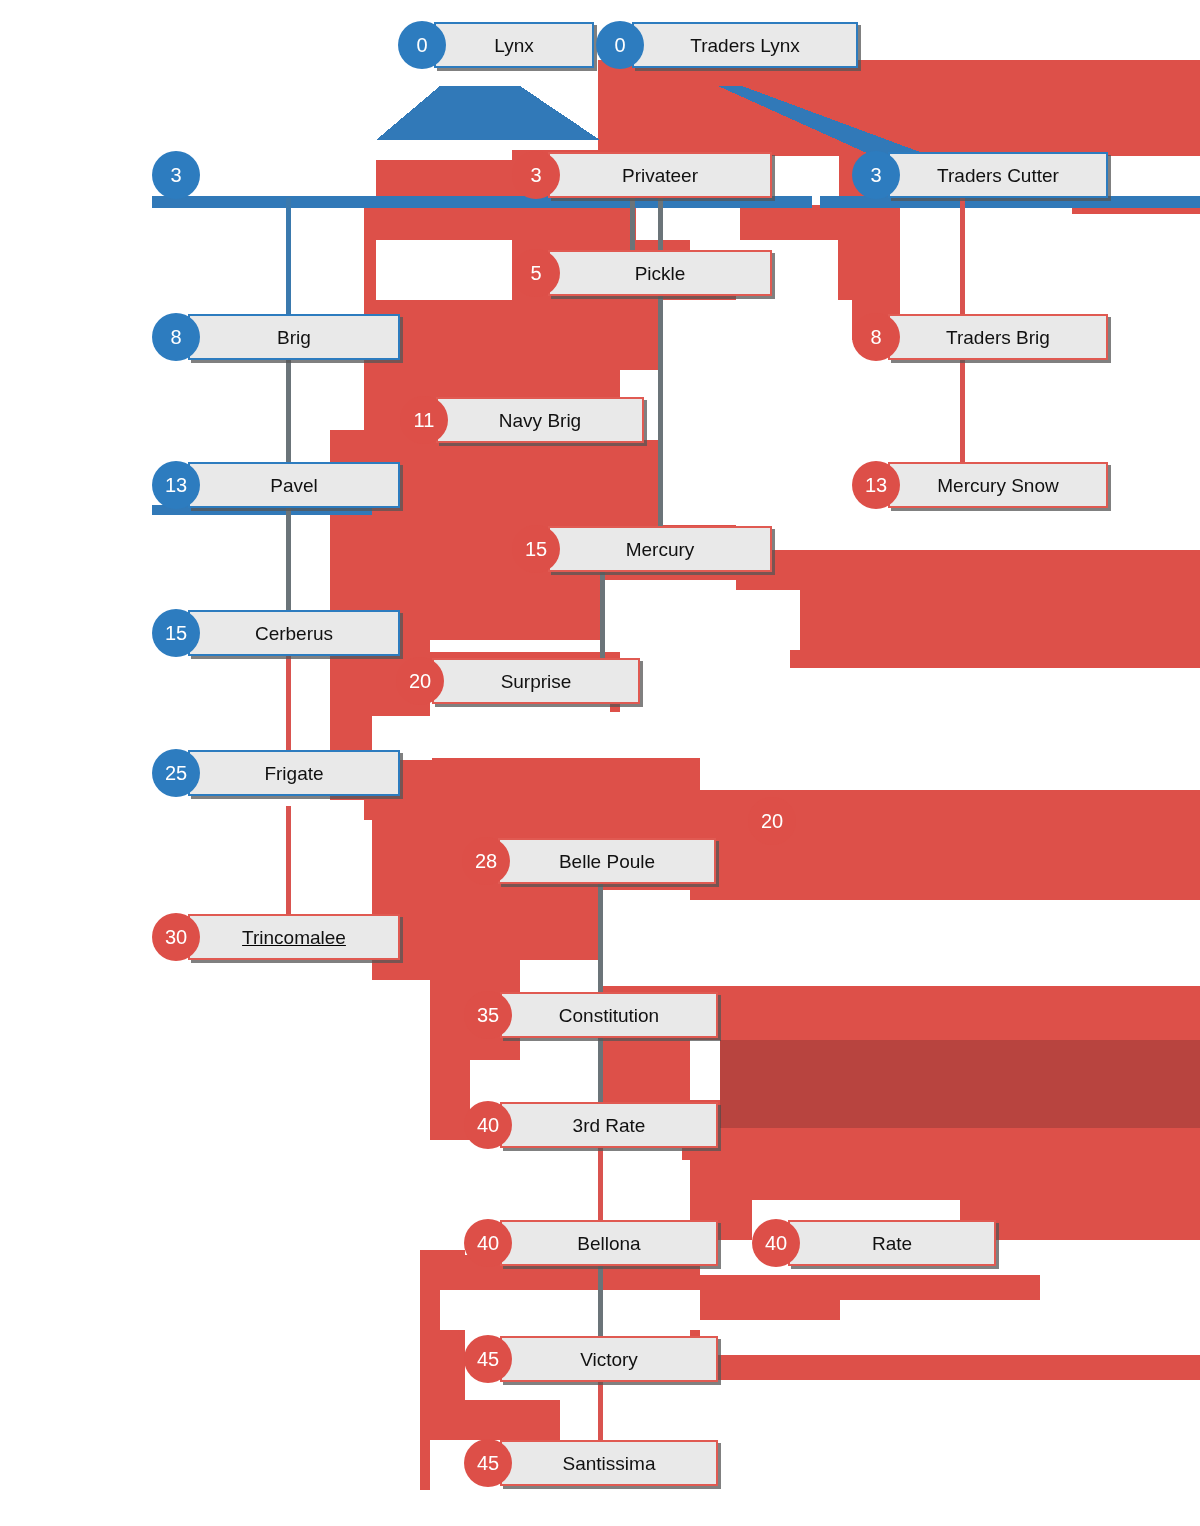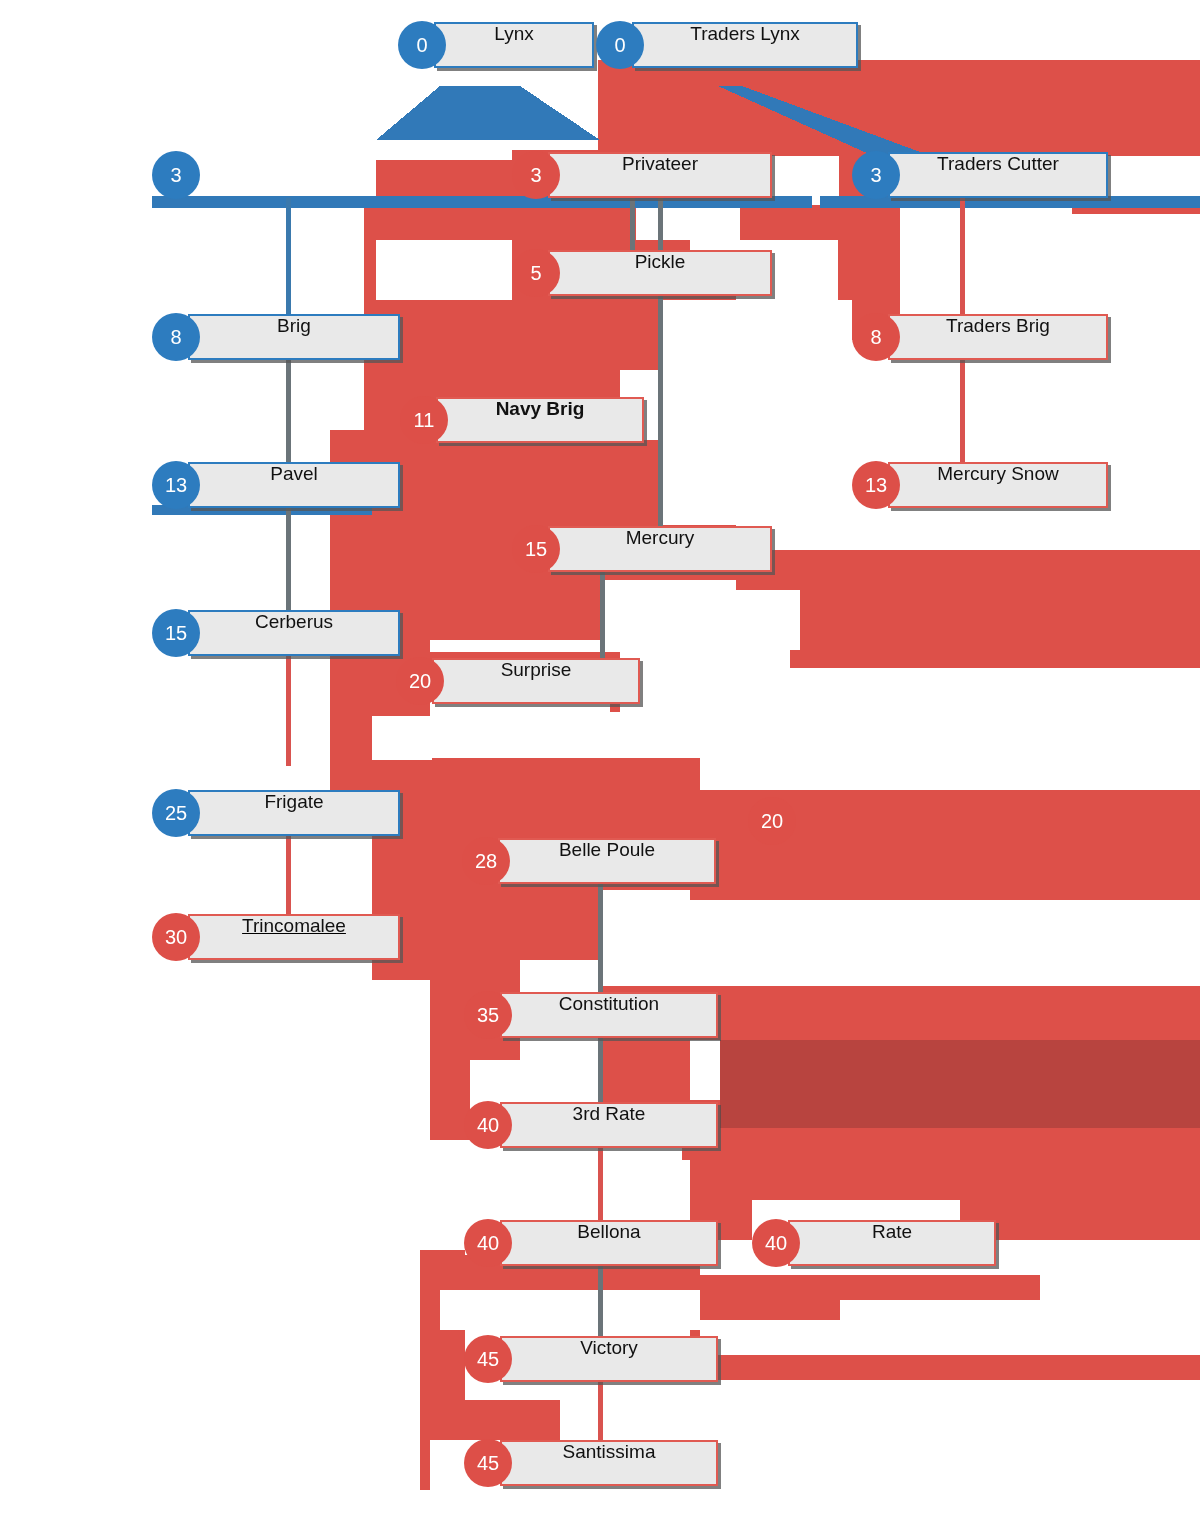--- a/index.html
+++ b/index.html
@@ -33,21 +33,21 @@
   .node .body{
     position:absolute;
     left:36px;
     top:0;
     height:46px;
     box-sizing:border-box;
     background:#e9e9e9;
     border:2px solid #000;
     box-shadow:3px 3px 0 rgba(85,85,85,.75);
     display:flex;
-    align-items:flex-start;
+    align-items:center;
     justify-content:center;
   }
   .node .label{
     font-size:19px;
     color:#111;
     line-height:1;
     white-space:nowrap;
     padding:0 10px;
   }
   .node .badge{
@@ -233,21 +233,21 @@
         </div>
       </div>
       <div class="node red" style="left: 852px; top: 314px; width: 256px;">
         <div class="badge">8</div>
         <div class="body" style="width: 220px;">
           <span class="label">Traders Brig</span>
         </div>
       </div>
       <div class="node red" style="left: 400px; top: 397px; width: 244px;">
         <div class="badge">11</div>
-        <div class="body" style="width: 208px; font-weight: bold;">
+        <div class="body" style="width: 208px;">
           <span class="label">Navy Brig</span>
         </div>
       </div>
       <div class="node blue" style="left: 152px; top: 462px; width: 248px;">
         <div class="badge">13</div>
         <div class="body" style="width: 212px;">
           <span class="label">Pavel</span>
         </div>
       </div>
       <div class="node red" style="left: 852px; top: 462px; width: 256px;">
@@ -267,21 +267,21 @@
         <div class="body" style="width: 212px;">
           <span class="label">Cerberus</span>
         </div>
       </div>
       <div class="node red" style="left: 396px; top: 658px; width: 244px;">
         <div class="badge">20</div>
         <div class="body" style="width: 208px;">
           <span class="label">Surprise</span>
         </div>
       </div>
-      <div class="node blue" style="left: 152px; top: 790px; width: 248px;">
+      <div class="node blue" style="left: 152px; top: 750px; width: 248px;">
         <div class="badge">25</div>
         <div class="body" style="width: 212px;">
           <span class="label">Frigate</span>
         </div>
       </div>
       <div class="node red" style="left: 748px; top: 798px; width: 248px;">
         <div class="badge">20</div>
       </div>
       <div class="node red" style="left: 462px; top: 838px; width: 254px;">
         <div class="badge">28</div>

